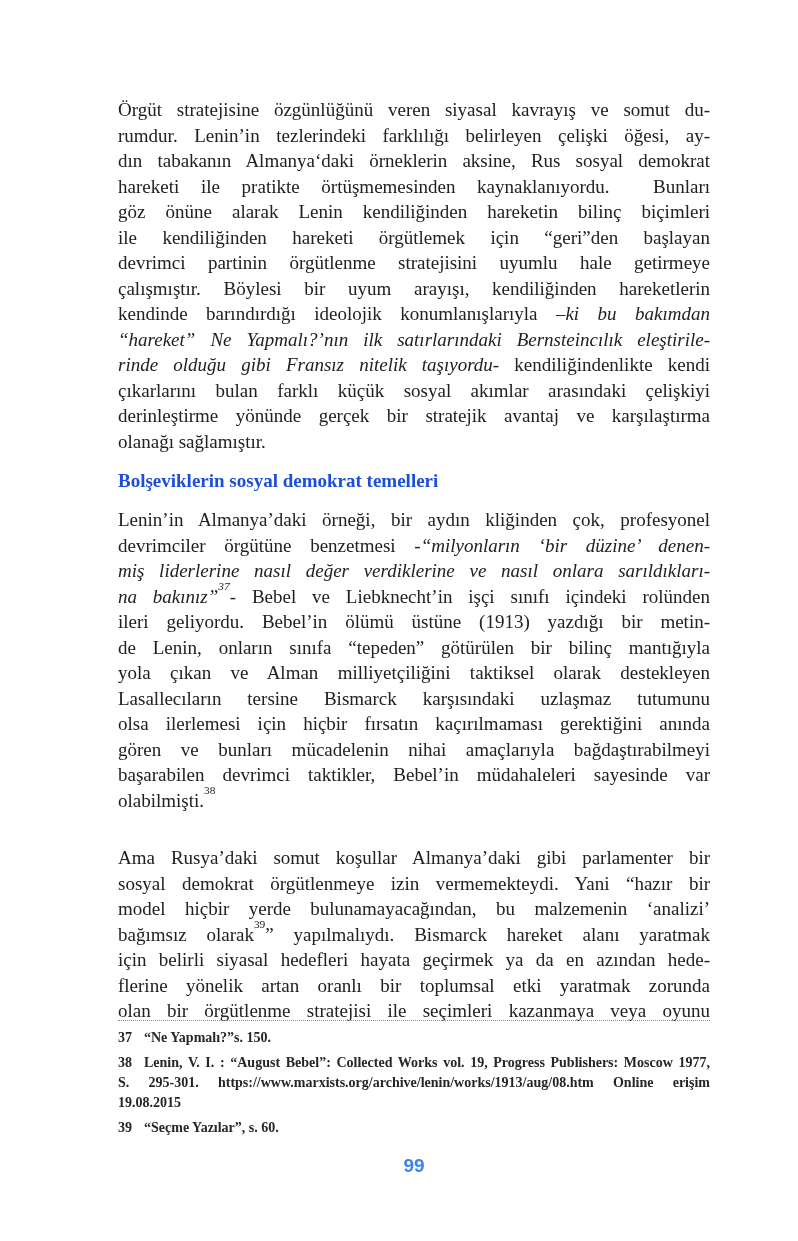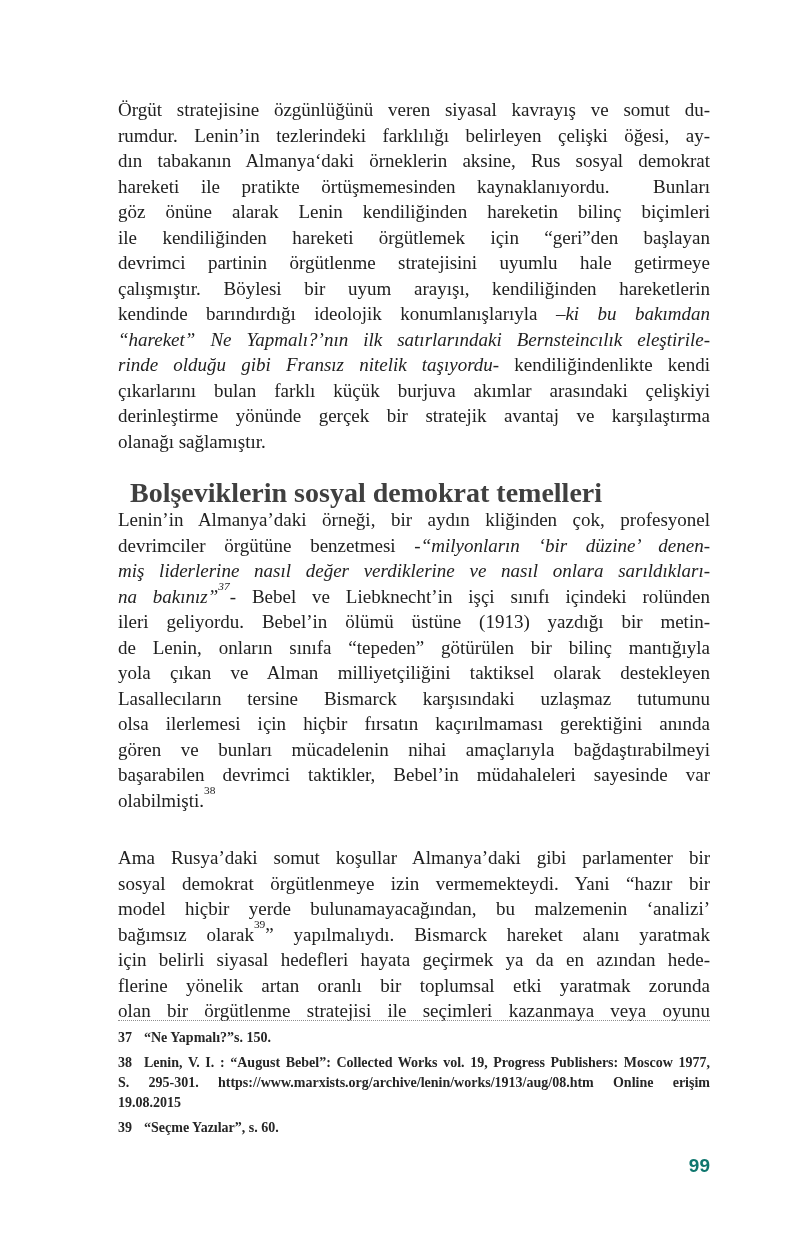--- a/index.html
+++ b/index.html
@@ -24,66 +24,66 @@
   .line { text-align: justify; text-justify: inter-word; }
   .line.j { text-align-last: justify; }
   .it { font-style: italic; }
   sup.fnref {
     font-size: 0.6em;
     line-height: 0;
     position: relative;
     top: -0.45em;
   }
   .heading {
-    font-size: 28px;
+    font-size: 19px;
     line-height: 26px;
     font-weight: bold;
-    margin: 12px;
-    color: #404040;
+    margin: 0;
+    color: #1d4ed8;
   }
   .footnotes {
     border-top: 1px dotted #8f8f8f;
     padding-top: 7px;
     font-size: 14px;
     line-height: 20px;
     color: #262626;
     font-weight: bold;
   }
   .footnote { margin-bottom: 5px; }
   .fn-num { display: inline-block; margin-right: 8px; min-width: 18px; }
   .pageno {
     position: absolute;
     top: 1155px;
     left: 118px;
     width: 592px;
-    text-align: right;
+    text-align: center;
     font-family: "Liberation Sans", sans-serif;
     font-weight: bold;
     font-size: 19px;
-    color: #0f766e;
+    color: #3b82f6;
   }
 </style>
 </head>
 <body>
 
 <div class="page">
 
   <div class="textcol para" style="top:97px">
       <div class="line j"><span>Örgüt stratejisine özgünlüğünü veren siyasal kavrayış ve somut du-</span></div>
       <div class="line j"><span>rumdur. Lenin’in tezlerindeki farklılığı belirleyen çelişki öğesi, ay-</span></div>
       <div class="line j"><span>dın tabakanın Almanya‘daki örneklerin aksine, Rus sosyal demokrat</span></div>
       <div class="line j"><span>hareketi ile pratikte örtüşmemesinden kaynaklanıyordu.&nbsp; Bunları</span></div>
       <div class="line j"><span>göz önüne alarak Lenin kendiliğinden hareketin bilinç biçimleri</span></div>
       <div class="line j"><span>ile kendiliğinden hareketi örgütlemek için “geri”den başlayan</span></div>
       <div class="line j"><span>devrimci partinin örgütlenme stratejisini uyumlu hale getirmeye</span></div>
       <div class="line j"><span>çalışmıştır. Böylesi bir uyum arayışı, kendiliğinden hareketlerin</span></div>
       <div class="line j"><span>kendinde barındırdığı ideolojik konumlanışlarıyla </span><span class="it">–ki bu bakımdan</span></div>
       <div class="line j"><span class="it">“hareket” Ne Yapmalı?’nın ilk satırlarındaki Bernsteincılık eleştirile-</span></div>
       <div class="line j"><span class="it">rinde olduğu gibi Fransız nitelik taşıyordu-</span><span> kendiliğindenlikte kendi</span></div>
-      <div class="line j"><span>çıkarlarını bulan farklı küçük burjuva akımlar arasındaki çelişkiyi</span></div>
+      <div class="line j"><span>çıkarlarını bulan farklı küçük sosyal akımlar arasındaki çelişkiyi</span></div>
       <div class="line j"><span>derinleştirme yönünde gerçek bir stratejik avantaj ve karşılaştırma</span></div>
       <div class="line"><span>olanağı sağlamıştır.</span></div>
     </div>
 
   <h2 class="textcol heading" style="top:468px">Bolşeviklerin sosyal demokrat temelleri</h2>
 
   <div class="textcol para" style="top:507px">
       <div class="line j"><span>Lenin’in Almanya’daki örneği, bir aydın kliğinden çok, profesyonel</span></div>
       <div class="line j"><span>devrimciler örgütüne benzetmesi -</span><span class="it">“milyonların ‘bir düzine’ denen-</span></div>
       <div class="line j"><span class="it">miş liderlerine nasıl değer verdiklerine ve nasıl onlara sarıldıkları-</span></div>

